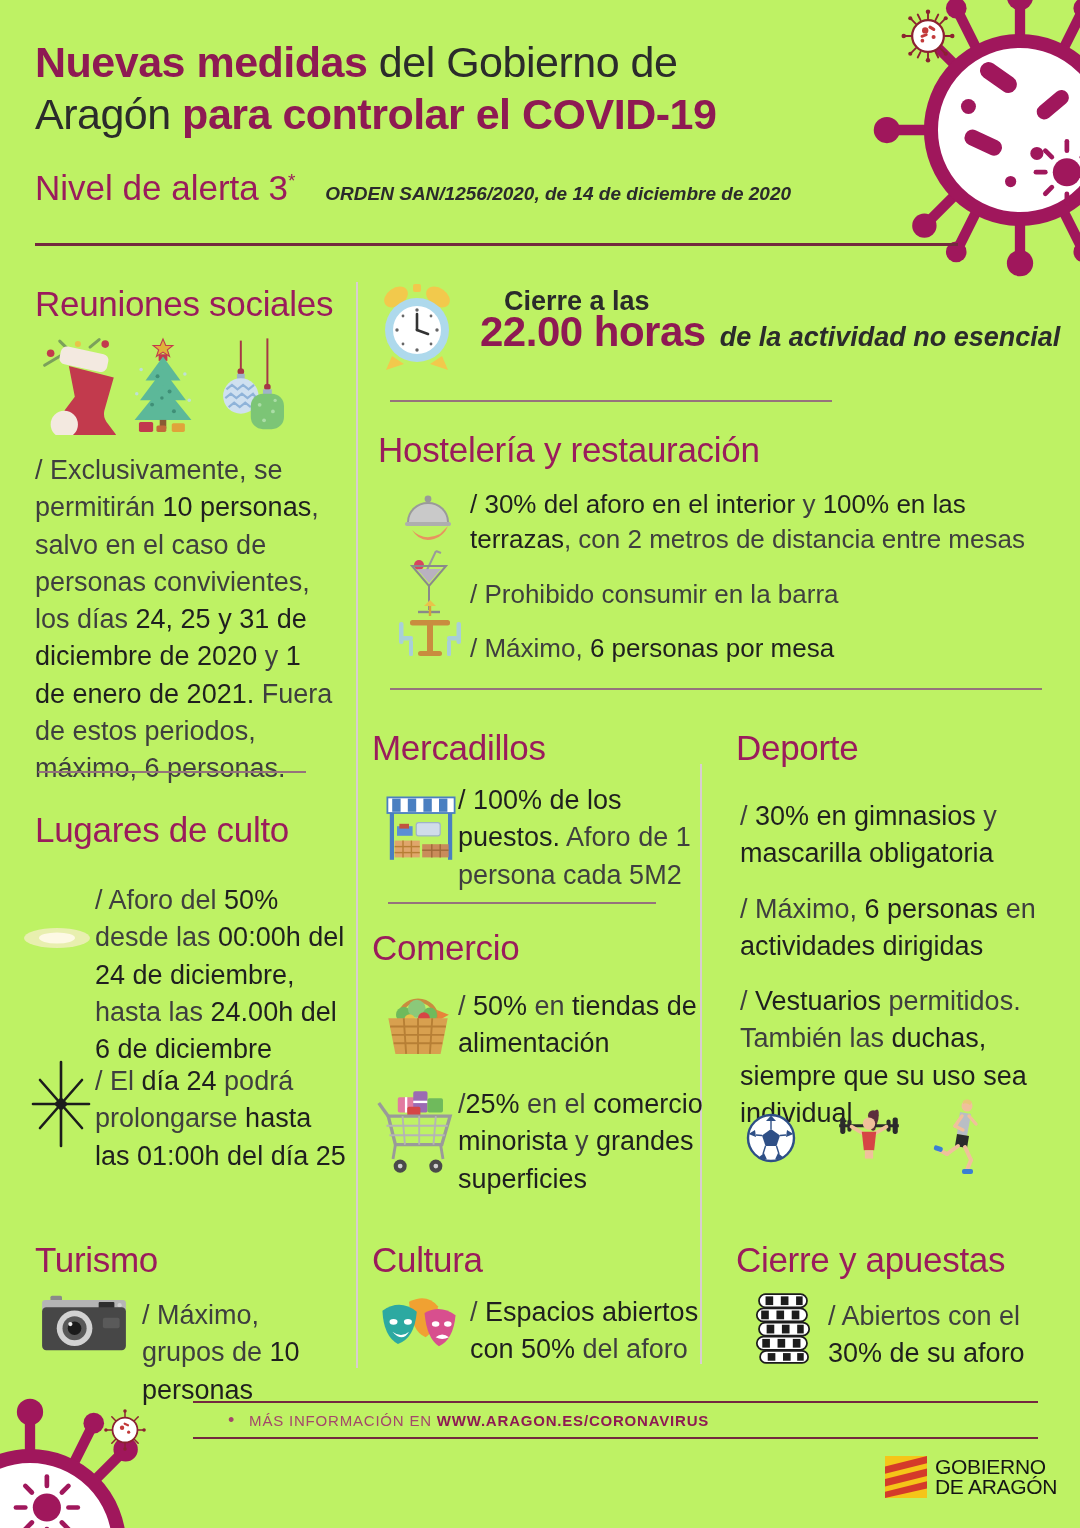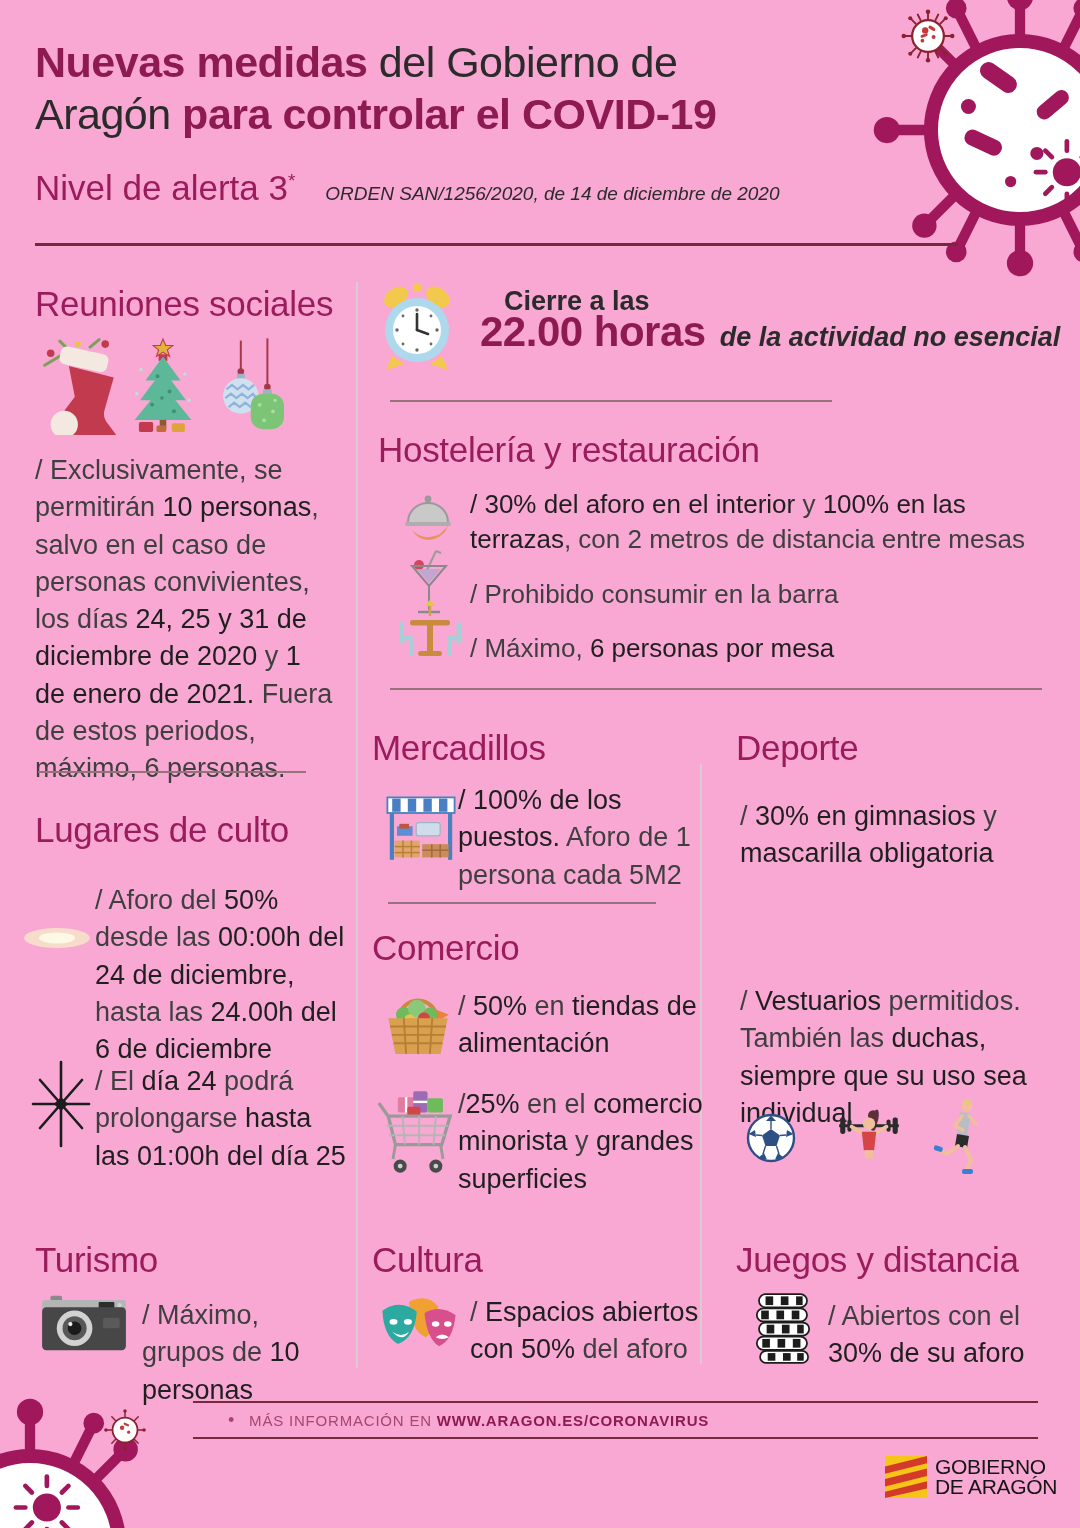--- a/index.html
+++ b/index.html
@@ -1,31 +1,31 @@
 <!DOCTYPE html>
 <html><head>
 <meta charset="utf-8">
 <style>
   html,body{margin:0;padding:0;background:#888;}
-  .page{position:relative;width:1080px;height:1528px;margin:0 auto;background:#f9a8d4;
+  .page{position:relative;width:1080px;height:1528px;margin:0 auto;background:#bef264;
         overflow:hidden;font-family:"Liberation Sans","DejaVu Sans",sans-serif;color:#3f3f3f;}
   .abs{position:absolute;}
   .h{font-size:35px;font-weight:400;color:#9a1c5c;letter-spacing:-0.3px;}
   .body-text{font-size:27px;line-height:1.38;color:#3f3f3f;}
   .body-text .b,.rich .b{font-weight:400;color:#1f1f1f;}
   .small-text{font-size:26px;line-height:1.35;}
   .rule{background:#96737c;height:2px;}
   .rule-dark{background:#74293f;}
   .vrule{background:#d9cdd1;width:2px;}
   .title{font-size:43px;line-height:1.22;font-weight:400;letter-spacing:-0.5px;color:#2b2b2b;}
   .title .b{font-weight:700;color:#8e1a53;}
   .alert-row{display:flex;align-items:baseline;}
   .alert{font-size:35px;color:#9a1c5c;}
   .alert sup{font-size:19px;}
-  .orden{font-size:19px;font-style:italic;font-weight:400;color:#2b2b2b;margin-left:30px;}
+  .orden{font-size:19px;font-style:italic;font-weight:700;color:#2b2b2b;margin-left:30px;}
   .cierre-l1{font-size:27px;font-weight:700;color:#2b2b2b;}
   .cierre-row{display:flex;align-items:baseline;}
   .cierre-time{font-size:42px;font-weight:700;color:#8e1a53;letter-spacing:-0.5px;}
   .cierre-suffix{font-size:27px;font-weight:700;color:#2b2b2b;margin-left:14px;font-style:italic;}
   .footer-text{font-size:15px;letter-spacing:0.8px;color:#a4476b;display:flex;align-items:center;}
   .footer-text .bullet{margin-right:14px;font-size:18px;}
   .footer-text .link{font-weight:700;color:#8e1a53;margin-left:5px;}
   .logo{display:flex;align-items:center;}
   .logo-text{margin-left:8px;font-size:21px;font-weight:400;line-height:0.95;
              letter-spacing:-0.3px;color:#151515;}
@@ -449,20 +449,21 @@
     <line x1="56" y1="48" x2="58" y2="60" stroke="#9a9a9a" stroke-width="2.4"></line>
     <circle cx="22" cy="66" r="5.5" fill="#4a4a4a"></circle>
       <circle cx="22" cy="66" r="2" fill="#d0d0d0"></circle>
     <circle cx="52" cy="66" r="5.5" fill="#4a4a4a"></circle>
       <circle cx="52" cy="66" r="2" fill="#d0d0d0"></circle>
   </svg>
   <div class="abs body-text rich" style="left:458px;top:1086px;width:268px"><span>/</span><span class="b">25%</span><span> en el </span><span class="b">comercio minorista</span><span> y </span><span class="b">grandes superficies</span></div>
 
   <div class="abs h" style="left:736px;top:728px">Deporte</div>
   <div class="abs body-text rich" style="left:740px;top:798px;width:308px"><span>/ </span><span class="b">30% en gimnasios</span><span> y </span><span class="b">mascarilla obligatoria</span></div>
+  <div class="abs body-text rich" style="left:740px;top:891px;width:308px"><span>/ Máximo, </span><span class="b">6 personas</span><span> en </span><span class="b">actividades dirigidas</span></div>
   <div class="abs body-text rich" style="left:740px;top:983px;width:315px"><span>/ </span><span class="b">Vestuarios</span><span> permitidos. También las </span><span class="b">duchas, siempre que su uso sea individual</span></div>
 
   <svg class="abs" style="left:745px;top:1112px" width="52" height="52" viewBox="0 0 52 52">
     <circle cx="26" cy="26" r="23" fill="#ffffff" stroke="#2e4f86" stroke-width="2.4"></circle>
     <polygon points="26,17 35,23.5 31.5,34 20.5,34 17,23.5" fill="#2e4f86"></polygon>
     <g fill="#2e4f86">
       <polygon points="26,3.5 31,9 21,9"></polygon>
       <polygon points="3.5,22 10,18 11,25"></polygon>
       <polygon points="48.5,22 42,18 41,25"></polygon>
       <polygon points="13,46 19,41 22,47.5"></polygon>
@@ -521,21 +522,21 @@
     <ellipse cx="14" cy="26" rx="3.6" ry="2.6" fill="#fff"></ellipse>
     <ellipse cx="27" cy="26" rx="3.6" ry="2.6" fill="#fff"></ellipse>
     <path d="M13 35 q8 6 15 0 q-6 10 -15 0 z" fill="#fff"></path>
     <path d="M42 18 q14 -8 28 2 q-2 22 -15 28 q-11 -7 -13 -30 z" fill="#d84f8e"></path>
     <ellipse cx="52" cy="28" rx="3.4" ry="2.4" fill="#fff"></ellipse>
     <ellipse cx="63" cy="28" rx="3.4" ry="2.4" fill="#fff"></ellipse>
     <path d="M52 40 q6 -5 12 0 q-6 3 -12 0 z" fill="#fff"></path>
   </svg>
   <div class="abs body-text rich" style="left:470px;top:1294px;width:245px"><span>/ </span><span class="b">Espacios abiertos con 50%</span><span> del aforo</span></div>
 
-  <div class="abs h" style="left:736px;top:1240px">Juegos y distancia</div>
+  <div class="abs h" style="left:736px;top:1240px">Cierre y apuestas</div>
   <svg class="abs" style="left:752px;top:1292px" width="62" height="72" viewBox="0 0 56 66">
     <g>
       <rect x="6" y="2" width="44" height="12" rx="6" fill="#fff" stroke="#1c1c1c" stroke-width="1.6"></rect>
       <rect x="12" y="4" width="7" height="8" fill="#1c1c1c"></rect>
       <rect x="26" y="4" width="7" height="8" fill="#1c1c1c"></rect>
       <rect x="40" y="4" width="6" height="8" fill="#1c1c1c"></rect>
       <rect x="4" y="15" width="46" height="12" rx="6" fill="#fff" stroke="#1c1c1c" stroke-width="1.6"></rect>
       <rect x="8" y="17" width="7" height="8" fill="#1c1c1c"></rect>
       <rect x="22" y="17" width="7" height="8" fill="#1c1c1c"></rect>
       <rect x="36" y="17" width="7" height="8" fill="#1c1c1c"></rect>

